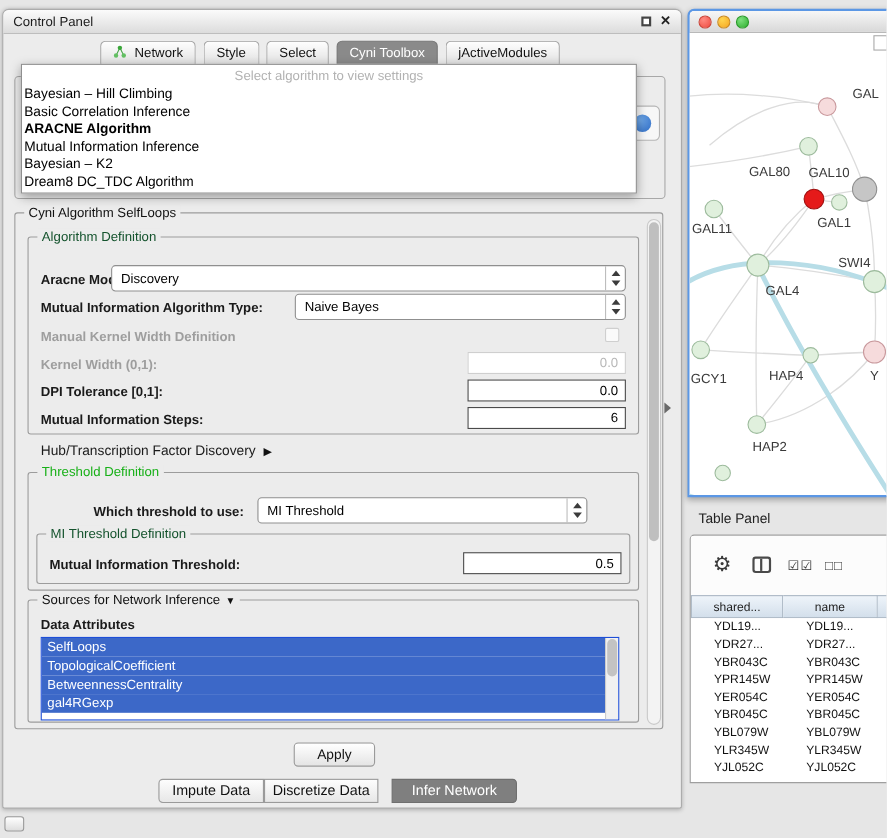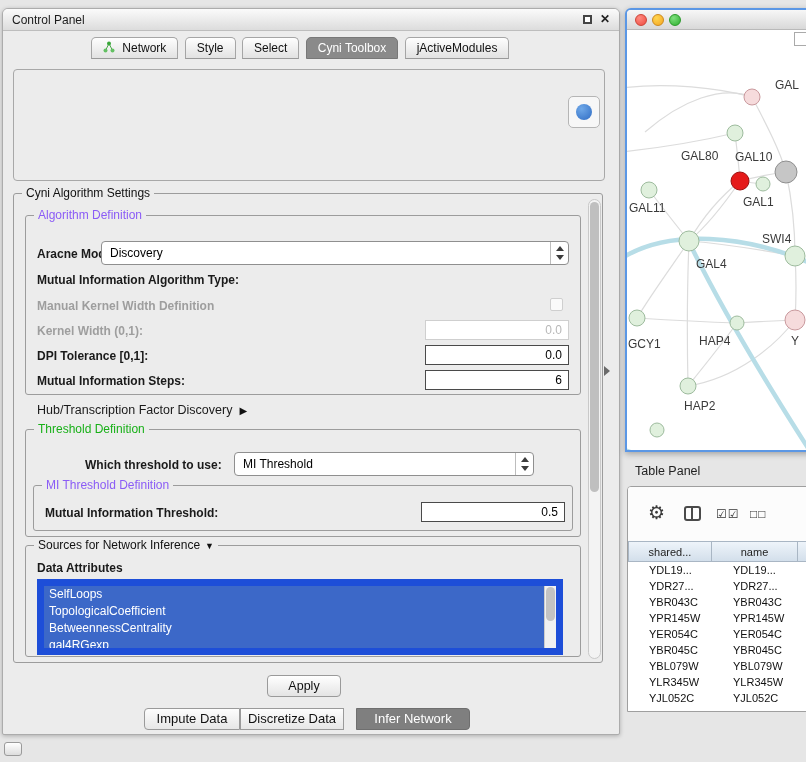--- a/index.html
+++ b/index.html
@@ -27,41 +27,41 @@
 
   
   .popup{position:absolute;left:16px;top:49px;width:560px;height:118px;background:#fff;border:1px solid #8f8f8f;box-shadow:0 3px 9px rgba(0,0,0,.35);z-index:30;}
   .p-ph{height:16px;line-height:16px;text-align:center;color:#b2b2b2;font-size:12px;margin-top:2px;}
   .p-item{height:16px;line-height:16px;font-size:12.5px;color:#000;padding-left:2px;white-space:nowrap;}
   .p-item.bold{font-weight:bold;}
 
   
   .groupbox{position:absolute;border:1px solid #9c9c9c;border-radius:3px;}
   .grp-title{position:absolute;top:-8px;left:8px;background:#ececec;padding:0 4px;font-size:12px;color:#111;white-space:nowrap;}
-  .grp-title.blue{color:#8b5cf6;}
+  .grp-title.blue{color:#14532d;}
   .grp-title.green{color:#18b018;}
 
   .lbl{position:absolute;font-size:12px;font-weight:bold;color:#1a1a1a;white-space:nowrap;}
   .lbl.dis{color:#9e9e9e;}
   .lbl.plain{font-weight:normal;font-size:12.5px;}
 
   .combo{position:absolute;height:24px;background:#fff;border:1px solid #8f8f8f;border-radius:4px;}
   .combo .val{position:absolute;left:8px;top:4px;font-size:12px;color:#000;white-space:nowrap;}
   .combo .arrows{position:absolute;right:0;top:0;width:18px;height:100%;border-left:1px solid #bdbdbd;}
   .combo .arrows:before{content:"";position:absolute;left:5px;top:4px;border-left:4px solid transparent;border-right:4px solid transparent;border-bottom:5px solid #3c3c3c;}
   .combo .arrows:after{content:"";position:absolute;left:5px;bottom:4px;border-left:4px solid transparent;border-right:4px solid transparent;border-top:5px solid #3c3c3c;}
 
   .field{position:absolute;height:20px;background:#fff;border:1px solid #4a4a4a;font-size:12px;text-align:right;padding-right:6px;color:#000;font-family:"Liberation Sans",sans-serif;}
   .field.dis{border-color:#cfcfcf;color:#b8b8b8;}
   .checkbox{position:absolute;width:13px;height:13px;border:1px solid #cfcfcf;border-radius:2px;background:#fafafa;}
 
   .arrow-right:after{content:"▶";font-size:10px;margin-left:7px;color:#111;}
   .arrow-down:after{content:"▼";font-size:9px;margin-left:5px;color:#111;}
 
-  .srclist{position:absolute;left:34px;top:570px;width:526px;height:76px;background:#fff;border:7px solid #1d4ed8;overflow:hidden;}
+  .srclist{position:absolute;left:34px;top:570px;width:526px;height:76px;background:#fff;border:1px solid #1d4ed8;overflow:hidden;}
   .srclist .item{height:17px;line-height:17px;font-size:12px;color:#fff;background:#3c68c8;padding-left:5px;width:calc(100% - 12px);white-space:nowrap;}
   .srclist .vsb{position:absolute;right:0;top:0;width:12px;height:100%;background:#f1f1f1;border-left:1px solid #ccc;}
   .srclist .vsb .thumb{position:absolute;left:1px;top:1px;width:9px;height:34px;background:#c3c3c3;border-radius:5px;}
 
   .vscroll{position:absolute;left:585px;top:190px;width:13px;height:460px;background:#f3f3f3;border:1px solid #c9c9c9;border-radius:7px;}
   .vscroll .thumb{position:absolute;left:1px;top:2px;width:9px;height:290px;background:#bfbfbf;border-radius:5px;}
 
   .btn{position:absolute;height:22px;background:linear-gradient(#ffffff,#e4e4e4);border:1px solid #9a9a9a;border-radius:4px;font-size:12.5px;text-align:center;line-height:20px;color:#111;}
   .seg{position:absolute;height:22px;line-height:20px;font-size:13px;text-align:center;background:linear-gradient(#fdfdfd,#e7e7e7);border:1px solid #9a9a9a;color:#111;}
   .seg.first{border-radius:4px 0 0 4px;}
@@ -135,36 +135,49 @@
       <div class="tab selected"><span>Cyni Toolbox</span></div>
       <div class="tab"><span>jActiveModules</span></div>
     </div>
 
     <div class="algo-box">
       <div class="algo-icon-btn">
         <span class="blue-dot"></span>
       </div>
     </div>
 
+    <div class="popup">
+      <div class="p-ph">Select algorithm to view settings</div>
+      <div class="p-item">Bayesian – Hill Climbing</div>
+      <div class="p-item">Basic Correlation Inference</div>
+      <div class="p-item bold">ARACNE Algorithm</div>
+      <div class="p-item">Mutual Information Inference</div>
+      <div class="p-item">Bayesian – K2</div>
+      <div class="p-item">Dream8 DC_TDC Algorithm</div>
+    </div>
 
     <div class="groupbox" style="left:10px;top:184px;width:590px;height:470px;">
-      <span class="grp-title">Cyni Algorithm Settings</span>
+      <span class="grp-title">Cyni Algorithm SelfLoops</span>
     </div>
 
     <div class="groupbox" style="left:22px;top:206px;width:556px;height:180px;">
       <span class="grp-title blue">Algorithm Definition</span>
     </div>
 
     <span class="lbl" style="left:34px;top:238px;">Aracne Mode:</span>
     <div class="combo" style="left:98px;top:232px;width:468px;">
       <span class="val">Discovery</span>
       <span class="arrows"></span>
     </div>
 
     <span class="lbl" style="left:34px;top:264px;">Mutual Information Algorithm Type:</span>
+    <div class="combo" style="left:265px;top:258px;width:301px;">
+      <span class="val">Naive Bayes</span>
+      <span class="arrows"></span>
+    </div>
 
     <span class="lbl dis" style="left:34px;top:290px;">Manual Kernel Width Definition</span>
     <span class="checkbox" style="left:547px;top:289px;"></span>
 
     <span class="lbl dis" style="left:34px;top:315px;">Kernel Width (0,1):</span>
     <input class="field dis" readonly="" style="left: 422px; top: 311px; width: 144px;" value="0.0">
 
     <span class="lbl" style="left:34px;top:340px;">DPI Tolerance [0,1]:</span>
     <input class="field" style="left: 422px; top: 336px; width: 144px;" value="0.0">
 

